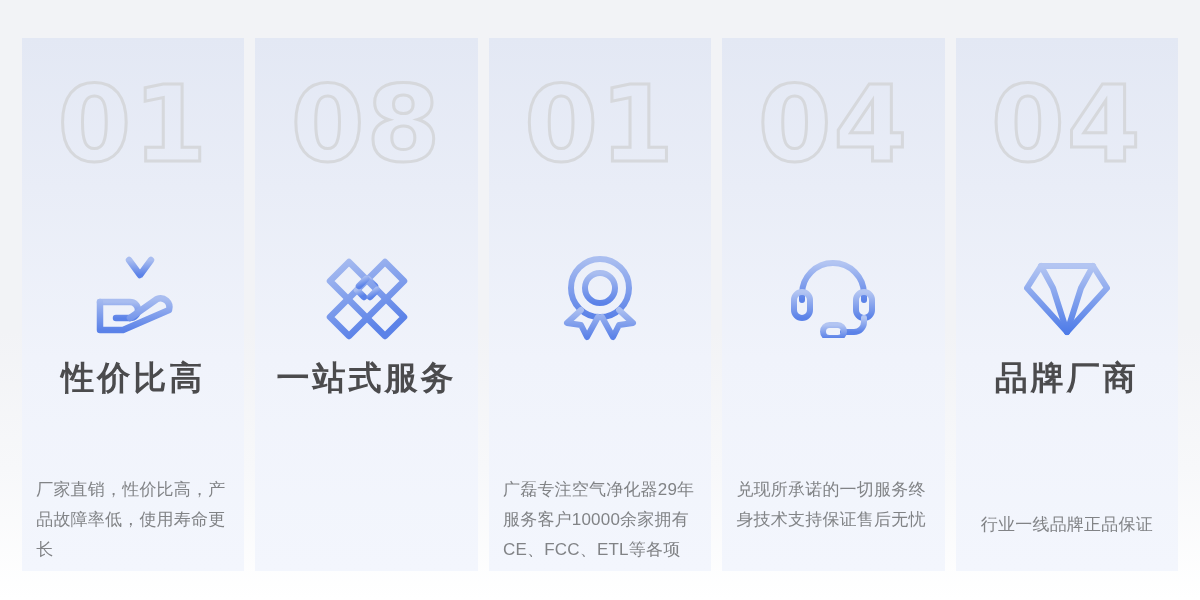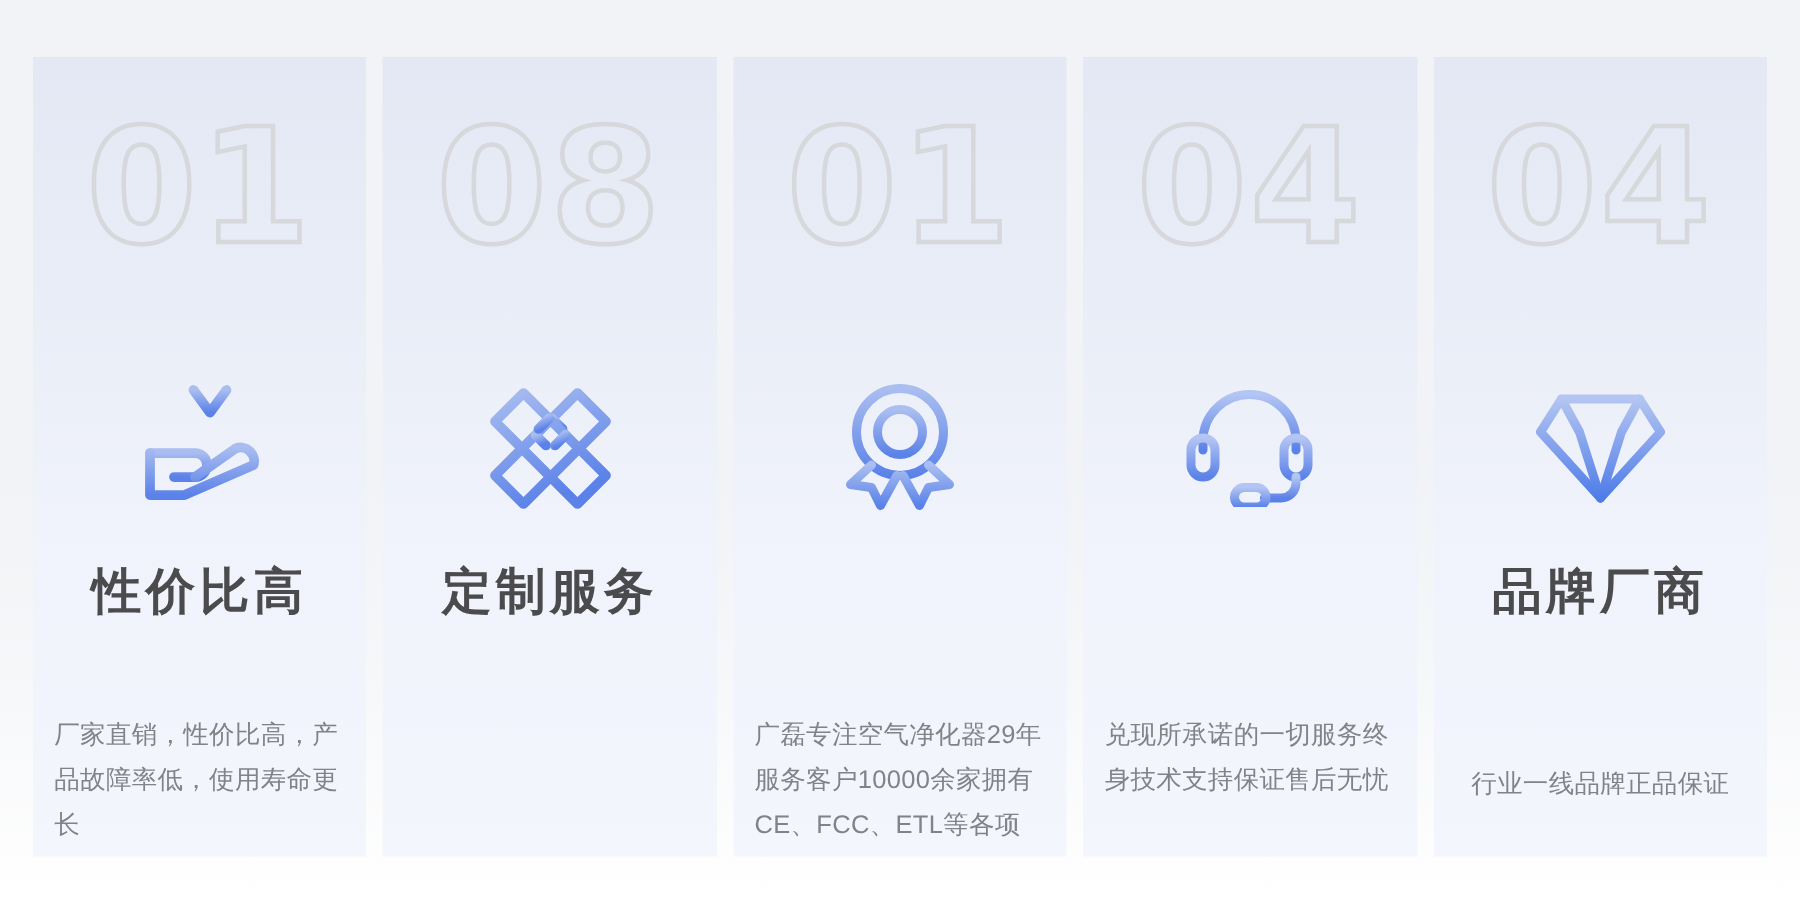--- a/index.html
+++ b/index.html
@@ -77,21 +77,20 @@
     position: absolute;
     left: 0;
     right: 0;
     top: 320px;
     text-align: center;
     font-size: 33px;
     font-weight: 700;
     letter-spacing: 3px;
     color: #4b4b4d;
     line-height: 1.2;
-    margin-top: 16px;
   }
 
   .card-desc-wrap {
     position: absolute;
     left: 0;
     right: 0;
     top: 437px;
     display: flex;
     justify-content: center;
     align-items: center;
@@ -100,21 +99,20 @@
     width: 194px;
     font-size: 17px;
     line-height: 30px;
     color: #818386;
     text-align: left;
     letter-spacing: 0.2px;
   }
   .card-desc.is-centered {
     text-align: center;
     width: 205px;
-    font-family: Liberation Mono, monospace;
   }
   
   .card-desc-wrap.single {
     top: 472px;
   }
 </style>
 </head>
 <body>
 
 <div class="stage">
@@ -162,21 +160,21 @@
             <path d="M62 7 L81 26 L26 81 L7 62 Z"></path>
             <path d="M45 24 L52 31"></path>
             <path d="M34 35 L41 42"></path>
 
             <path d="M26 7 L7 26 L62 81 L81 62 Z"></path>
             <path d="M43 24 L36 31"></path>
             <path d="M54 35 L47 42"></path>
           </g>
         </svg>
       </div>
-      <div class="card-title">定制服务</div>
+      <div class="card-title">一站式服务</div>
     </div>
 
     <div class="card">
       <div class="card-number">01</div>
       <div class="card-icon">
         <svg width="86" height="86" viewBox="0 0 86 86" fill="none">
           <defs>
             <linearGradient id="g3" x1="0" y1="0" x2="0" y2="1">
               <stop offset="0" stop-color="#aabef0"></stop>
               <stop offset="1" stop-color="#5b82e8"></stop>

